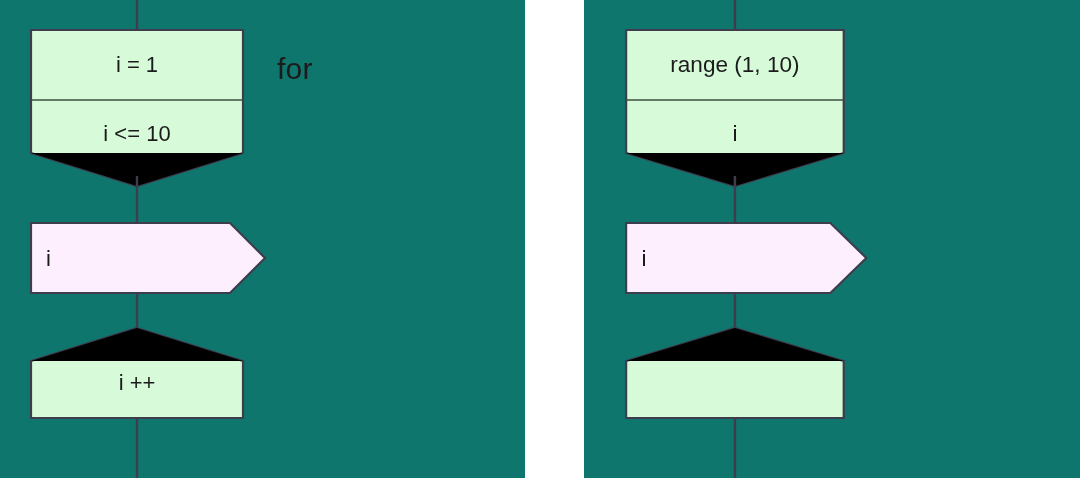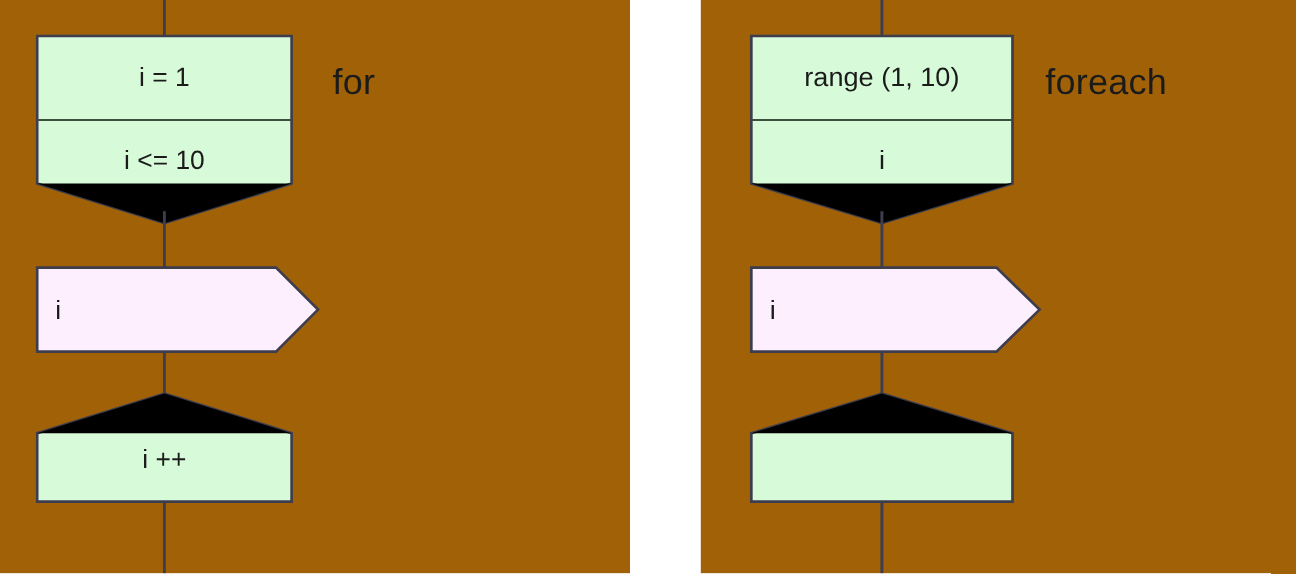--- a/index.html
+++ b/index.html
@@ -16,21 +16,21 @@
     position: relative;
     width: 1080px;
     height: 478px;
     overflow: hidden;
     background: #ffffff;
   }
   .panel {
     position: absolute;
     top: 0;
     height: 478px;
-    background: #a16207;
+    background: #0f766e;
   }
   #panel-left  { left: 0px;   width: 525px; }
   #panel-right { left: 584px; width: 539px; }
 
   .svg-layer {
     position: absolute;
     left: 0;
     top: 0;
     width: 100%;
     height: 100%;
@@ -135,16 +135,15 @@
 
       <path class="fill-green stroke-dark" d="M147,328 L253,361 L253,418 L41,418 L41,361 Z"></path>
 
       <path class="fill-black" d="M41,361 L147,328 L253,361 Z"></path>
 
       <text class="shape-text center" x="147" y="390"></text>
 
       <line class="connector" x1="147" y1="418" x2="147" y2="478"></line>
     </svg>
 
-    <div class="loop-label" id="label-foreach">foreach</div>
   </div>
 
 </div>
 
 </body></html>

